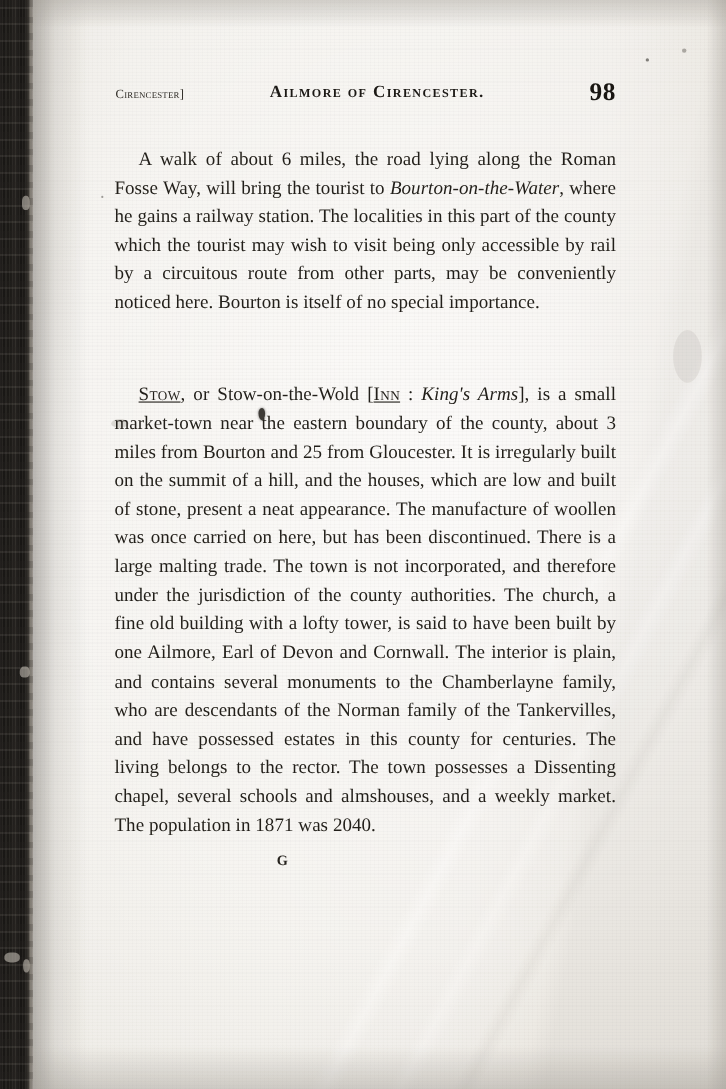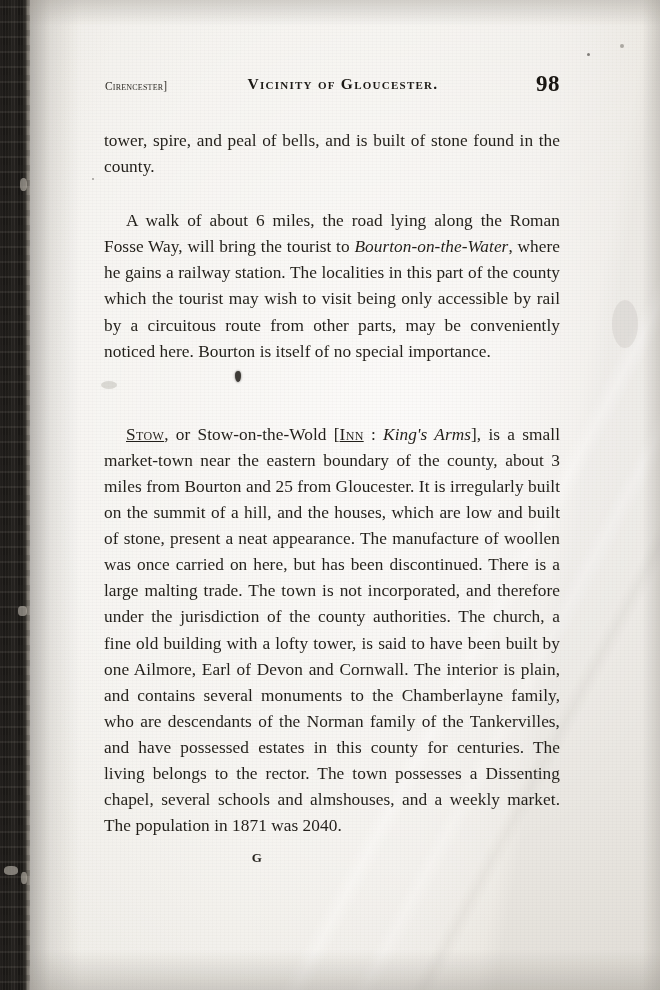--- a/index.html
+++ b/index.html
@@ -293,25 +293,24 @@
   <div class="blot" id="speck-a"></div>
   <div class="blot" id="speck-b"></div>
   <div id="smudge-a"></div>
   <div id="smudge-b"></div>
   <div id="fleck-right"></div>
 
   <div id="content">
 
     <div id="runhead">
       <div id="runhead-left">Cirencester]</div>
-      <div id="runhead-center">Vicinity of Gloucester.</div>
+      <div id="runhead-center">Ailmore of Cirencester.</div>
       <div id="runhead-right">98</div>
     </div>
 
-    <p class="body"><span>tower, spire, and peal of bells, and is built of stone found in the county.</span></p>
 
     <p class="body indent"><span>A walk of about 6 miles, the road lying along the Roman Fosse Way, will bring the tourist to </span><span class="it">Bourton-on-the-Water</span><span>, where he gains a railway station. The localities in this part of the county which the tourist may wish to visit being only accessible by rail by a circuitous route from other parts, may be conveniently noticed here. Bourton is itself of no special importance.</span></p>
 
     <div class="gap-section"></div>
 
     <p class="body indent"><span class="sc">Stow</span><span>, or Stow-on-the-Wold [</span><span class="sc">Inn</span><span> : </span><span class="it">King's Arms</span><span>], is a small market-town near the eastern boundary of the county, about 3 miles from Bourton and 25 from Gloucester. It is irregularly built on the summit of a hill, and the houses, which are low and built of stone, present a neat appearance. The manufacture of woollen was once carried on here, but has been discontinued. There is a large malting trade. The town is not incorporated, and therefore under the jurisdiction of the county authorities. The church, a fine old building with a lofty tower, is said to have been built by one Ailmore, Earl of Devon and Cornwall. The interior is plain, and contains several monuments to the Chamberlayne family, who are descendants of the Norman family of the Tankervilles, and have possessed estates in this county for centuries. The living belongs to the rector. The town possesses a Dissenting chapel, several schools and almshouses, and a weekly market. The population in 1871 was 2040.</span></p>
 
     <div id="signature">G</div>
 
   </div>

